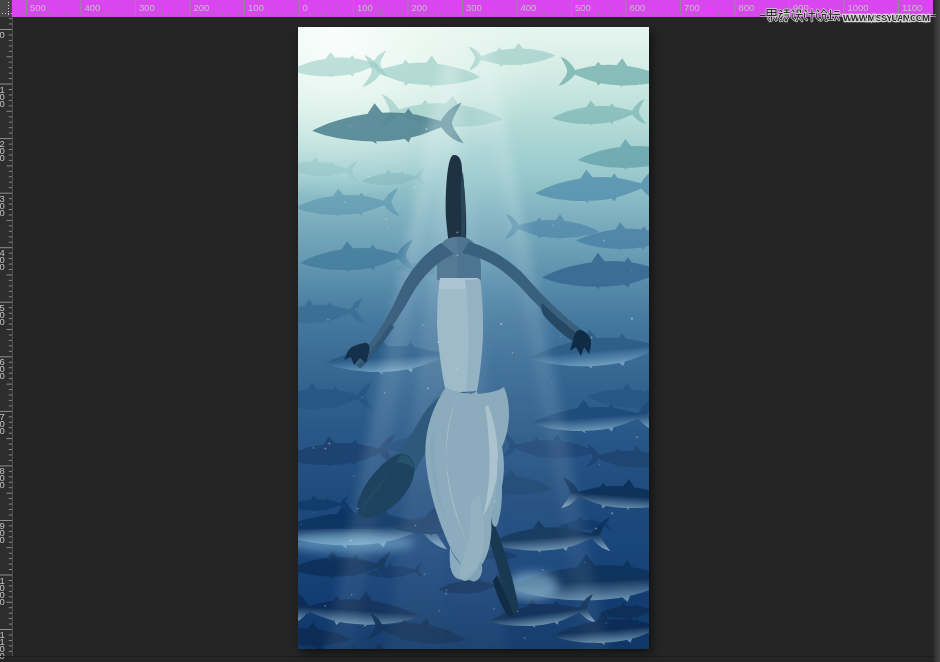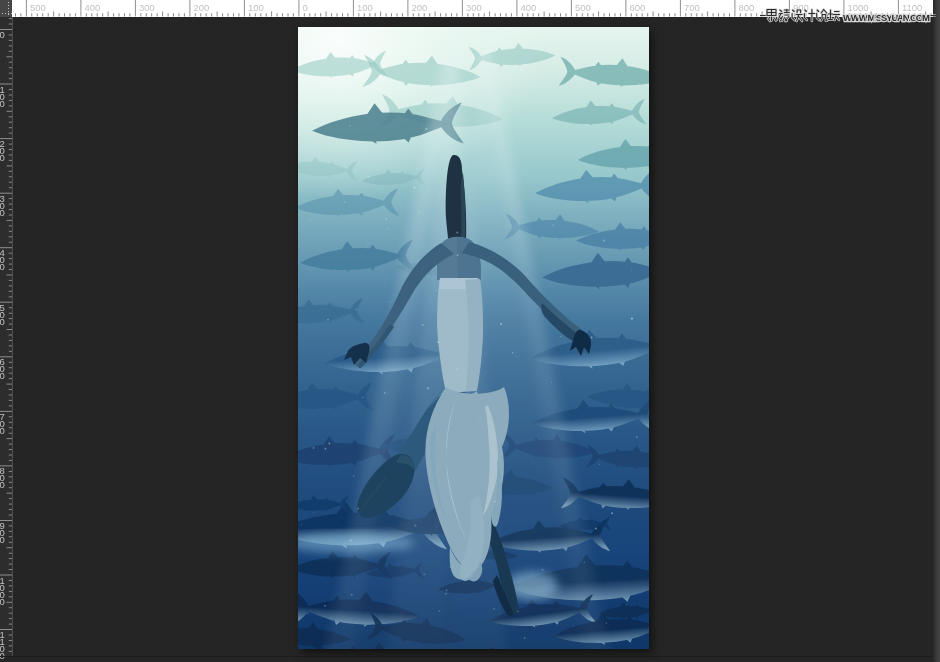--- a/index.html
+++ b/index.html
@@ -1,16 +1,16 @@
 <!DOCTYPE html>
 <html><head><meta charset="utf-8"><style>
 *{margin:0;padding:0;box-sizing:border-box}
 body{width:940px;height:662px;background:#252525;overflow:hidden;position:relative;
  font-family:"Liberation Sans",sans-serif}
-#ruler-top{position:absolute;left:0;top:0;width:933px;height:17px;background:#ffffff}
+#ruler-top{position:absolute;left:0;top:0;width:933px;height:17px;background:#d946ef}
 #ruler-left{position:absolute;left:0;top:17px;width:12px;height:640px;background:#2d2d2d}
 #corner{position:absolute;left:0;top:0;width:12px;height:17px;background:#464646;z-index:3}
 #rborder{position:absolute;left:12px;top:17px;width:1px;height:640px;background:#4e4e4e}
 #rightstrip{position:absolute;left:933px;top:0;width:7px;height:662px;
  background:linear-gradient(to right,#272727,#3a3a3a 50%,#444)}
 #bottomline{position:absolute;left:0;top:656px;width:933px;height:1px;background:#1d1d1d}
 #canvas{position:absolute;left:298px;top:27px;width:351px;height:622px;
  box-shadow:3px 4px 9px rgba(0,0,0,.55)}
 svg text{font-family:"Liberation Sans",sans-serif}
 </style></head><body>

